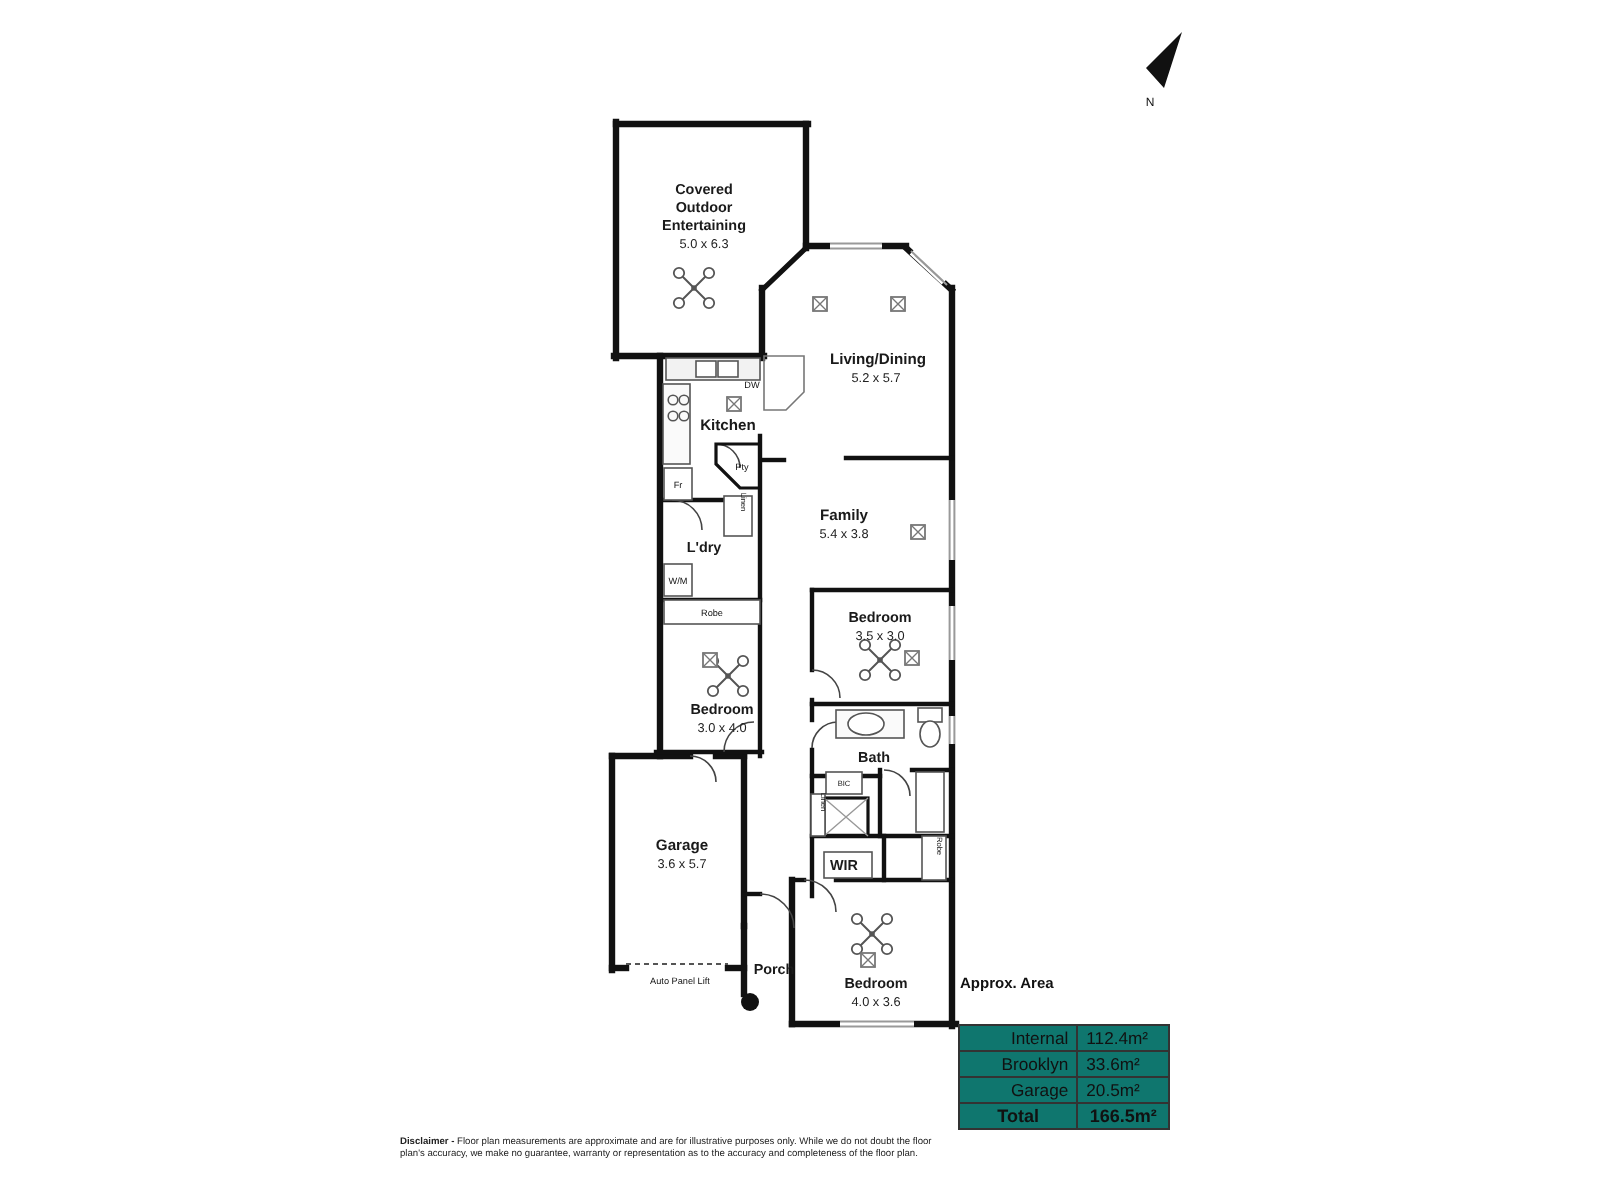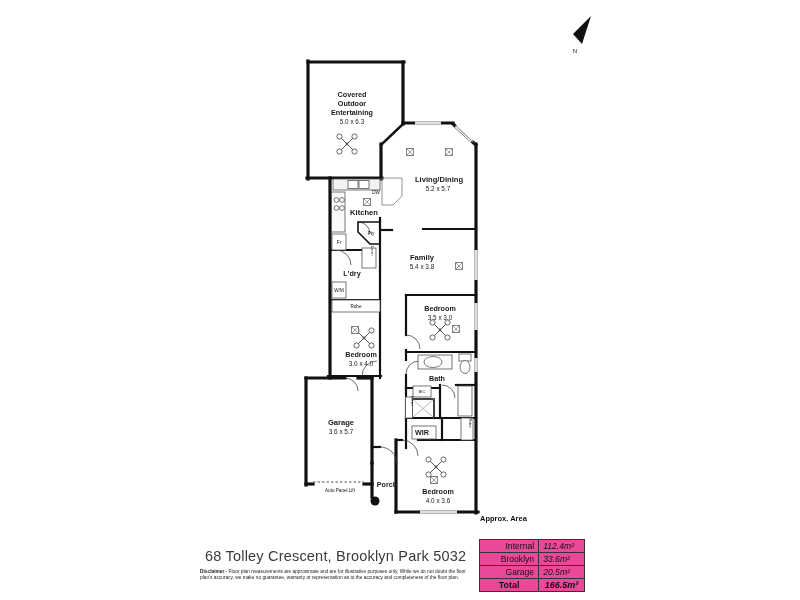--- a/index.html
+++ b/index.html
@@ -7,27 +7,27 @@
           font-family:"Liberation Sans",sans-serif;}
   #plan-svg{position:absolute;left:0;top:0;}
   svg text{font-family:"Liberation Sans",sans-serif;fill:#1a1a1a;}
   .room-name{font-weight:bold;font-size:7.2px;}
   .room-name-lg{font-weight:bold;font-size:7.6px;}
   .room-dims{font-size:6.4px;fill:#222;}
   .small-lbl{font-size:4.6px;fill:#111;}
   .tiny-lbl{font-size:3.8px;fill:#111;}
   .north-n{font-size:6px;fill:#111;}
   
-  .area-wrap{position:absolute;left:479px;top:514px;width:106px;}
+  .area-wrap{position:absolute;left:479px;top:487px;width:106px;}
   .area-title{font-size:7.5px;font-weight:bold;color:#111;margin:0 0 2px 1px;}
-  table.area{border-collapse:collapse;border:1.6px solid #222;background:#ec4899;margin-top:16px;}
+  table.area{border-collapse:collapse;border:1.6px solid #222;background:#0f766e;margin-top:16px;}
   table.area td{border:1px solid #333;font-size:8.6px;color:#111;height:12px;
                 padding:0 4px;white-space:nowrap;}
   td.a-label{width:56px;text-align:right;}
-  td.a-value{width:38px;text-align:left;font-style:italic;}
+  td.a-value{width:38px;text-align:left;}
   tr.total td{font-weight:bold;font-size:9px;text-align:center;}
   
   .address{position:absolute;left:205px;top:548px;font-size:14.5px;color:#3a3a3a;
            letter-spacing:.2px;}
   .disclaimer{position:absolute;left:200px;top:569px;width:266px;font-size:4.8px;
               line-height:6px;color:#222;text-align:left;}
   .disc-b{font-weight:bold;}
 </style>
 </head>
 <body>
@@ -260,19 +260,18 @@
         <td class="a-value">20.5m²</td>
       </tr>
       <tr class="total">
         <td class="a-label">Total</td>
         <td class="a-value">166.5m²</td>
       </tr>
     </tbody>
   </table>
 </div>
 
-<div class="address">68 Tolley Crescent, Brooklyn Park 5032</div>
 <div class="disclaimer">
   <span class="disc-b">Disclaimer -</span>
   <span>Floor plan measurements are approximate and are for illustrative purposes only. While we do not doubt the floor plan's accuracy, we make no guarantee, warranty or representation as to the accuracy and completeness of the floor plan.</span>
 </div>
 
 </div>
 
 </body></html>

